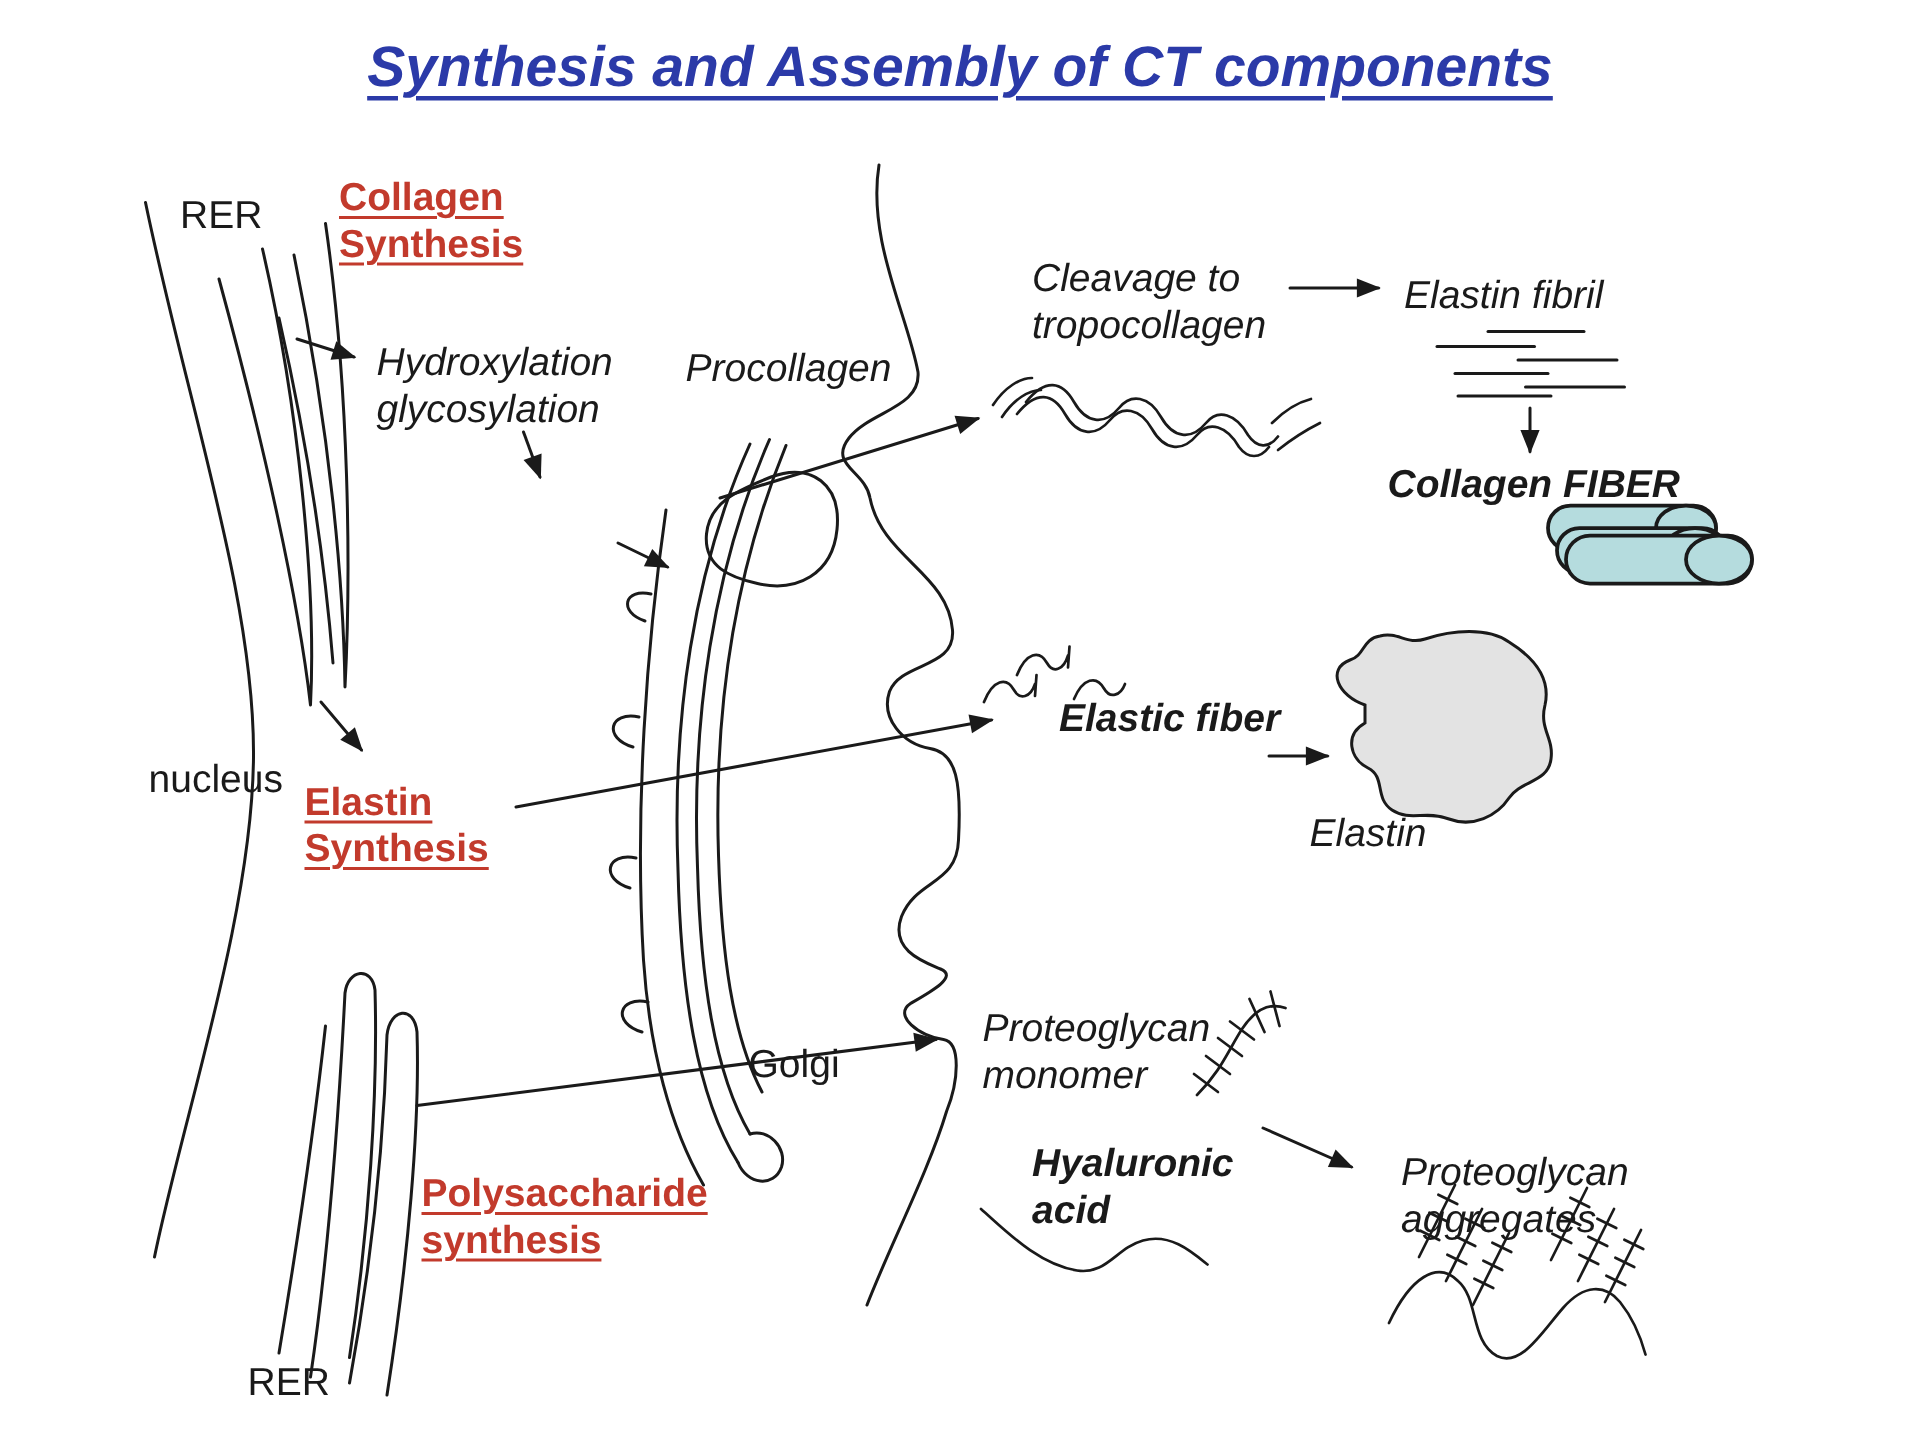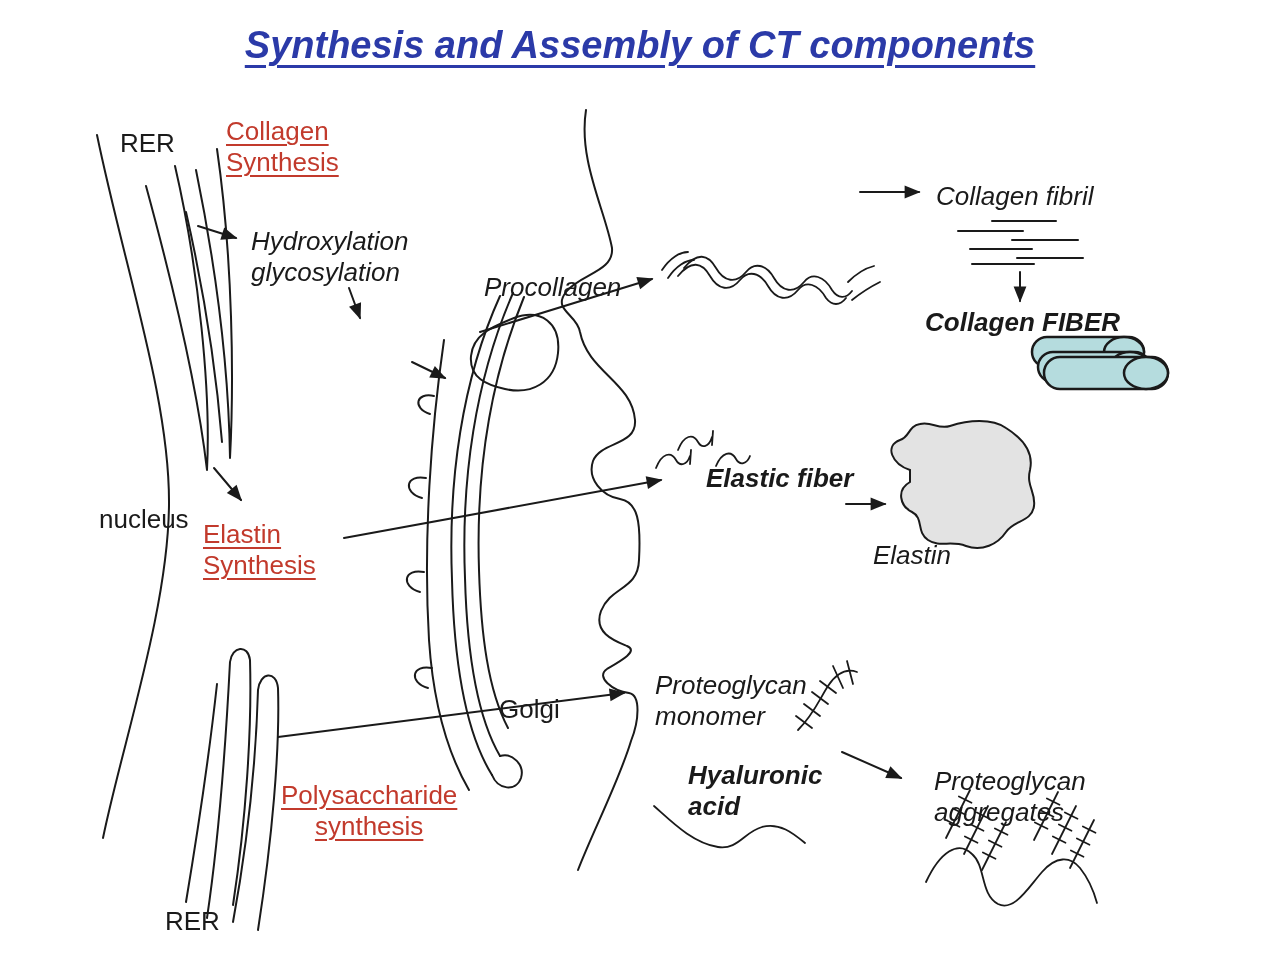--- a/index.html
+++ b/index.html
@@ -9,21 +9,21 @@
   html,body{margin:0;padding:0;}
   #stage{position:relative;width:1280px;height:960px;background:var(--background);
          overflow:hidden;font-family:"Liberation Sans",sans-serif;}
   #art{position:absolute;left:0;top:0;}
   .stroke{fill:none;stroke:var(--ink);stroke-width:2;stroke-linecap:round;stroke-linejoin:round;}
   .thin{stroke-width:1.8;}
   .fiber{fill:var(--fiber-fill);stroke:var(--ink);stroke-width:2.5;}
   .blob{fill:var(--elastin-fill);stroke:var(--ink);stroke-width:2;}
   .lbl{position:absolute;font-size:26px;line-height:1.2;color:var(--ink);white-space:pre-line;}
   .it{font-style:italic;}
-  .red{color:var(--heading-red);font-weight:normal;text-decoration:underline;
+  .red{color:var(--heading-red);font-weight:bold;text-decoration:underline;
        text-decoration-thickness:2px;text-underline-offset:4px;}
   .title{position:absolute;top:24px;left:0;width:100%;text-align:center;
          font-weight:bold;font-style:italic;font-size:38px;color:var(--title-blue);
          text-decoration:underline;text-decoration-thickness:3px;text-underline-offset:7px;}
 </style>
 </head>
 <body>
 
 <div id="stage">
 
@@ -159,32 +159,34 @@
     </g>
   </svg>
 
   <div class="title">Synthesis and Assembly of CT components</div>
 
   <div class="lbl" style="left:120px;top:128px;">RER</div>
   <div class="lbl red" style="left:226px;top:116px;">Collagen
 Synthesis</div>
   <div class="lbl it" style="left:251px;top:226px;">Hydroxylation
 glycosylation</div>
-  <div class="lbl it" style="left:484px;top:230px;margin-top:42px;">Procollagen</div>
-  <div class="lbl it" style="left:936px;top:181px;">Collagen fibril</div>
+  <div class="lbl it" style="left:457px;top:230px;">Procollagen</div>
+  <div class="lbl it" style="left:688px;top:170px;">Cleavage to
+tropocollagen</div>
+  <div class="lbl it" style="left:936px;top:181px;">Elastin fibril</div>
   <div class="lbl it" style="left:925px;top:307px;font-weight:bold;">Collagen FIBER</div>
   <div class="lbl it" style="left:706px;top:463px;font-weight:bold;">Elastic fiber</div>
   <div class="lbl it" style="left:873px;top:540px;">Elastin</div>
   <div class="lbl" style="left:56px;top:504px;margin-left:43px;">nucleus</div>
   <div class="lbl red" style="left:203px;top:519px;">Elastin
 Synthesis</div>
   <div class="lbl" style="left:499px;top:694px;">Golgi</div>
   <div class="lbl it" style="left:655px;top:670px;">Proteoglycan
 monomer</div>
   <div class="lbl it" style="left:688px;top:760px;font-weight:bold;">Hyaluronic
 acid</div>
-  <div class="lbl red" style="left:281px;top:780px;text-align:center;">Polysaccharide
+  <div class="lbl red" style="left:281px;top:780px;">Polysaccharide
 synthesis</div>
   <div class="lbl it" style="left:934px;top:766px;">Proteoglycan
 aggregates</div>
   <div class="lbl" style="left:165px;top:906px;">RER</div>
 
 </div>
 
 </body></html>

